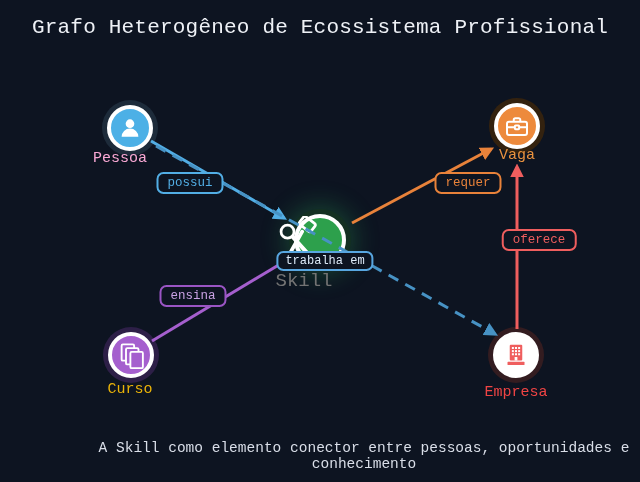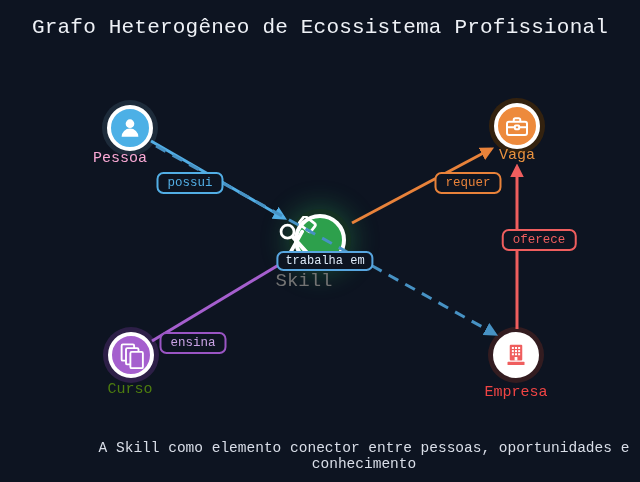--- a/index.html
+++ b/index.html
@@ -108,21 +108,21 @@
 
   <div class="node node-curso" style="left:108px;top:332px;">
     <div class="node-circle">
       <svg width="30" height="30" viewBox="0 0 24 24" fill="#a55fce" stroke="#ffffff" stroke-width="1.5">
         <rect x="4.5" y="3.5" width="10" height="13" rx="1"></rect>
         <rect x="8" y="6.5" width="10" height="13" rx="1"></rect>
         <rect x="11.5" y="9.5" width="10" height="13" rx="1"></rect>
       </svg>
     </div>
   </div>
-  <div class="node-label" style="left:130px;top:381px;color:#4d7c0f;">Curso</div>
+  <div class="node-label" style="left:130px;top:381px;color:#eab308;">Curso</div>
 
   <div class="node node-empresa" style="left:493px;top:332px;">
     <div class="node-circle">
       <svg width="30" height="30" viewBox="0 0 24 24">
         <rect x="7" y="3.8" width="10" height="12.6" rx="0.8" fill="#ef5e5e"></rect>
         <g fill="#ffffff">
           <rect x="8.7" y="5.6" width="1.6" height="1.6"></rect>
             <rect x="11.2" y="5.6" width="1.6" height="1.6"></rect>
             <rect x="13.7" y="5.6" width="1.6" height="1.6"></rect>
           <rect x="8.7" y="8.1" width="1.6" height="1.6"></rect>
@@ -134,19 +134,19 @@
           <rect x="10.9" y="13.6" width="2.2" height="2.8"></rect>
         </g>
         <rect x="5.2" y="17.4" width="13.6" height="2.6" rx="0.5" fill="#ef5e5e"></rect>
       </svg>
     </div>
   </div>
   <div class="node-label" style="left:516px;top:384px;color:#ef4444;">Empresa</div>
 
   <div class="edge-label" style="left:190px;top:183px;color:#52aee5;border-color:#52aee5;">possui</div>
   <div class="edge-label" style="left:468px;top:183px;color:#e8823a;border-color:#e8823a;">requer</div>
-  <div class="edge-label" style="left:193px;top:296px;color:#c9a2e4;border-color:#9a55c4;margin-top:47px;">ensina</div>
+  <div class="edge-label" style="left:193px;top:296px;color:#c9a2e4;border-color:#9a55c4;">ensina</div>
   <div class="edge-label" style="left:539px;top:240px;color:#ef5e5e;border-color:#ef5e5e;">oferece</div>
   <div class="edge-label edge-label-trabalha" style="left:325px;top:261px;color:#ddeaf8;border-color:#58a6e0;">trabalha em</div>
 
   <div class="caption">A Skill como elemento conector entre pessoas, oportunidades e conhecimento</div>
 
 </div>
 
 </body></html>

